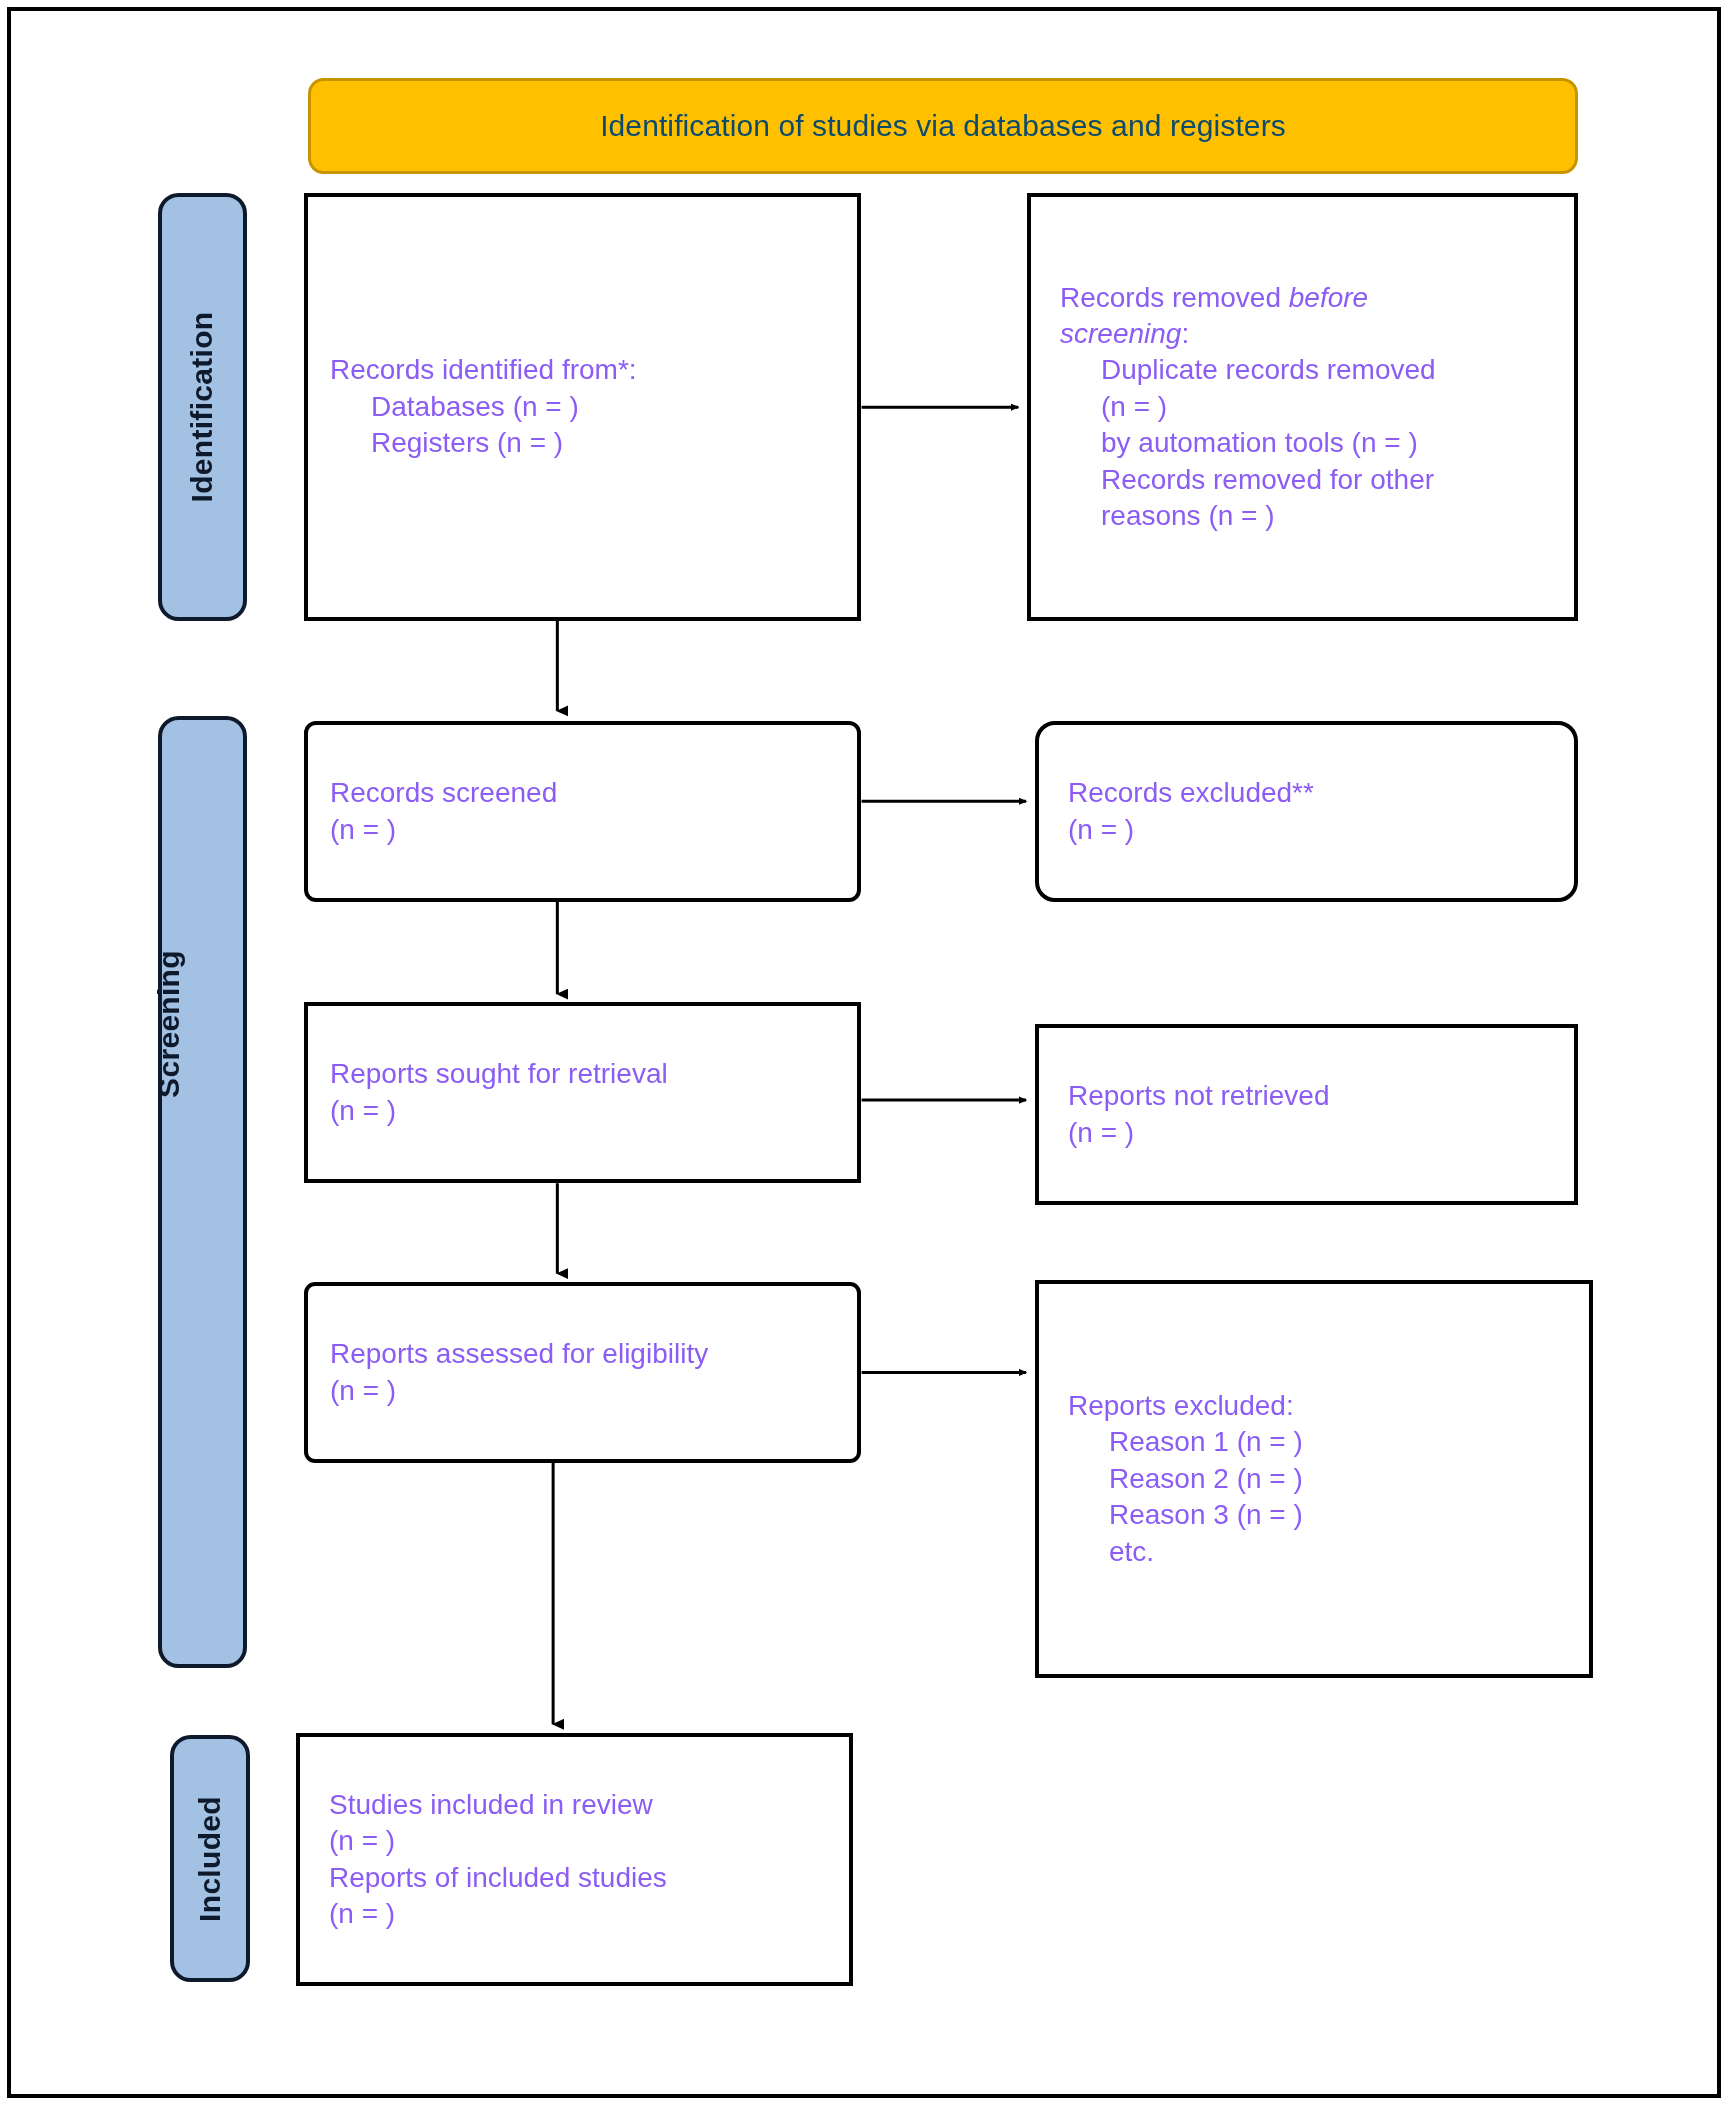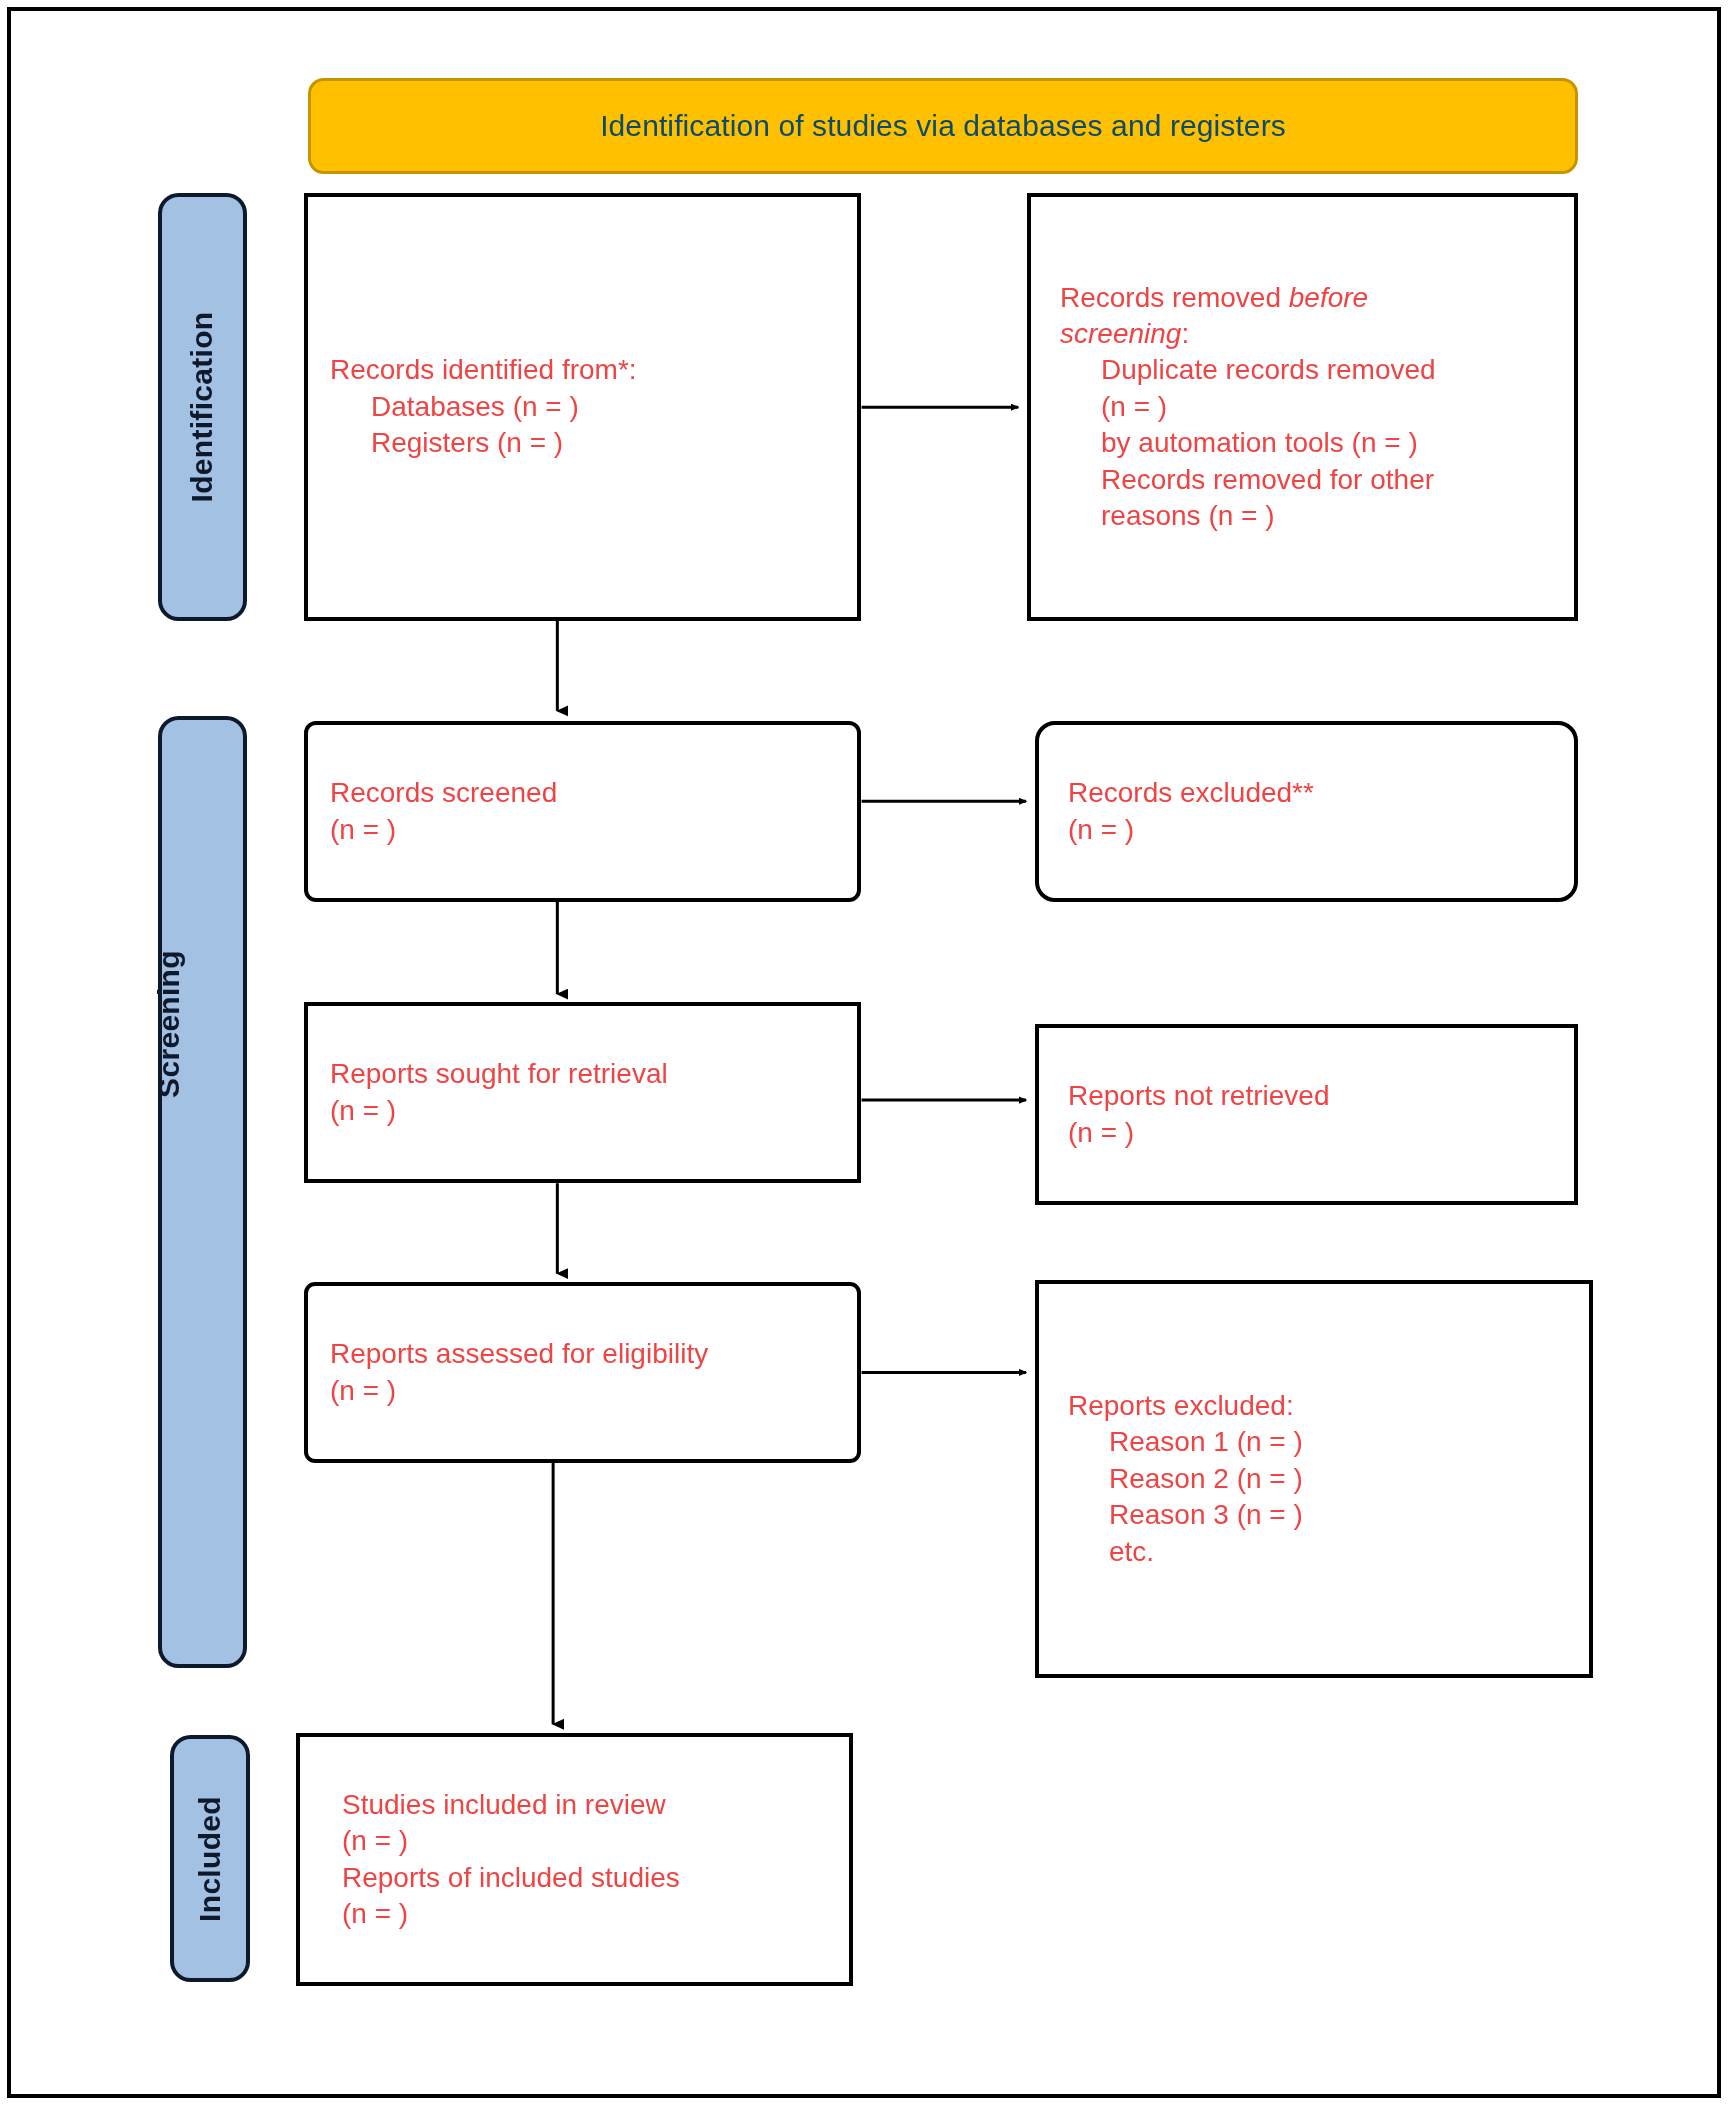--- a/index.html
+++ b/index.html
@@ -77,21 +77,21 @@
     display: flex;
     flex-direction: column;
     justify-content: center;
   }
   .box-inner {
     padding: 0 15.7px 0 22px;
   }
   .line {
     font-size: 28px;
     line-height: 1.30;
-    color: #ef4444;
+    color: #8b5cf6;
     white-space: pre-wrap;
   }
   .line.indent {
     padding-left: 41px;
   }
   .line .ital {
     font-style: italic;
   }
   
   .connectors {
@@ -185,21 +185,21 @@
     <div class="box-inner" style="padding-left:29px;">
       <div class="line">Reports excluded:</div>
       <div class="line indent">Reason 1 (n = )</div>
       <div class="line indent">Reason 2 (n = )</div>
       <div class="line indent">Reason 3 (n = )</div>
       <div class="line indent">etc.</div>
     </div>
   </div>
 
   <div class="box" style="left:296px; top:1733px; width:557px; height:253px;">
-    <div class="box-inner" style="padding-left:42px;">
+    <div class="box-inner" style="padding-left:29px;">
       <div class="line">Studies included in review</div>
       <div class="line">(n = )</div>
       <div class="line">Reports of included studies</div>
       <div class="line">(n = )</div>
     </div>
   </div>
 
   <svg class="connectors" viewBox="0 0 2873 3499">
     <defs>
       <marker id="arrowR" markerWidth="14" markerHeight="14" refX="12" refY="6" orient="auto" markerUnits="userSpaceOnUse">

